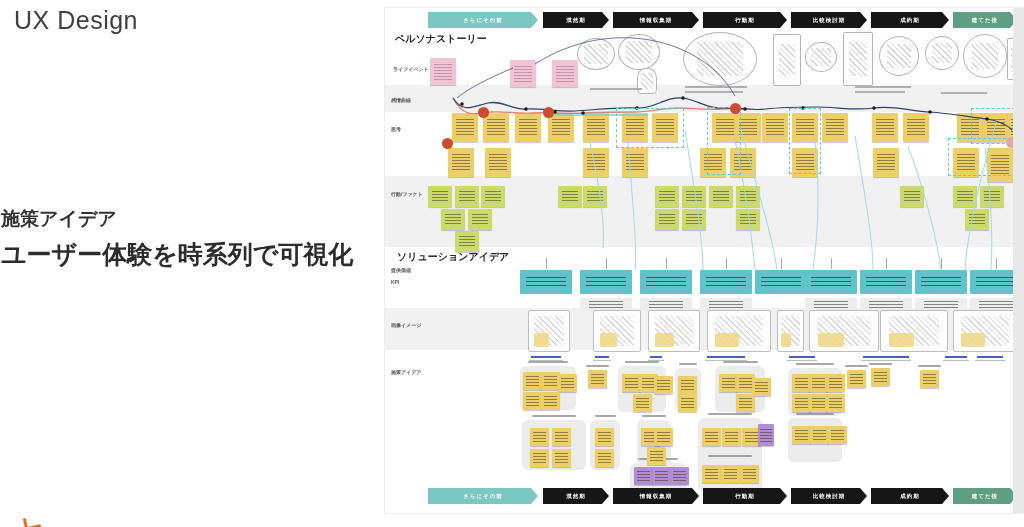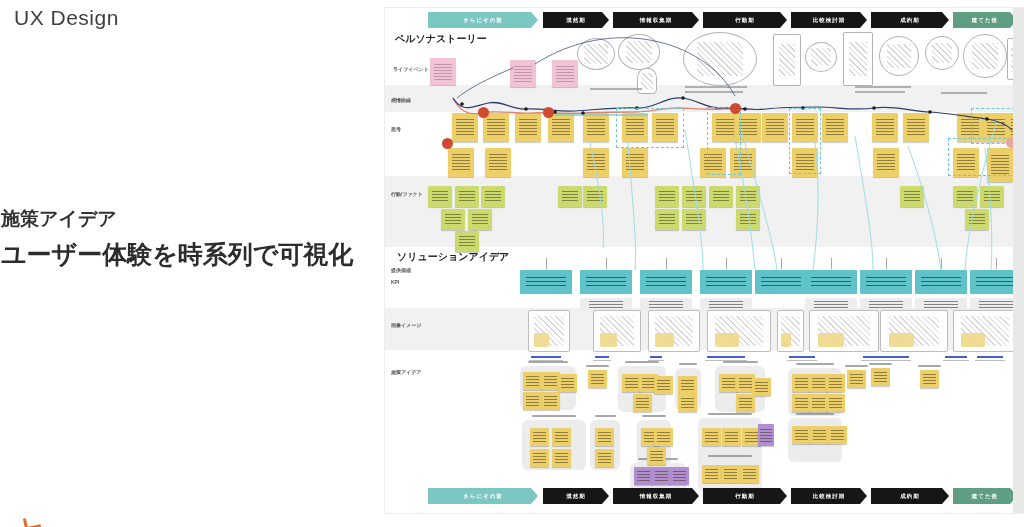--- a/index.html
+++ b/index.html
@@ -1,17 +1,17 @@
 <!DOCTYPE html>
 <html><head>
 <meta charset="utf-8">
 <style>
   html,body{margin:0;padding:0;background:#ffffff;width:1024px;height:527px;overflow:hidden;
     font-family:"Liberation Sans","DejaVu Sans",sans-serif;}
-  .slide-title{position:absolute;left:14px;top:6px;font-size:21px;color:#3f3f3f;letter-spacing:.5px;}
+  .slide-title{position:absolute;left:14px;top:6px;font-size:25px;color:#3f3f3f;letter-spacing:.5px;}
   .heading{position:absolute;left:1px;top:206px;font-size:19px;font-weight:700;color:#323232;}
   .subheading{position:absolute;left:1px;top:238px;font-size:25px;font-weight:700;color:#2c2c2c;}
   .orange-mark{position:absolute;left:24px;top:517px;width:13px;height:9px;
     border-left:3px solid #ea6a1e;border-bottom:3px solid #ea6a1e;transform:rotate(-12deg);}
   
   #board{position:absolute;left:385px;top:8px;width:639px;height:505px;background:#fff;
     outline:1px solid #ededed;overflow:hidden;}
   .band{position:absolute;left:0;width:628px;background:#f1f1f1;z-index:1;}
   .graystrip{position:absolute;right:0;top:0;width:11px;height:505px;background:#e8e8e8;z-index:40;}
   .sec-title{position:absolute;font-size:10px;font-weight:700;color:#222;z-index:4;text-align:center;}

